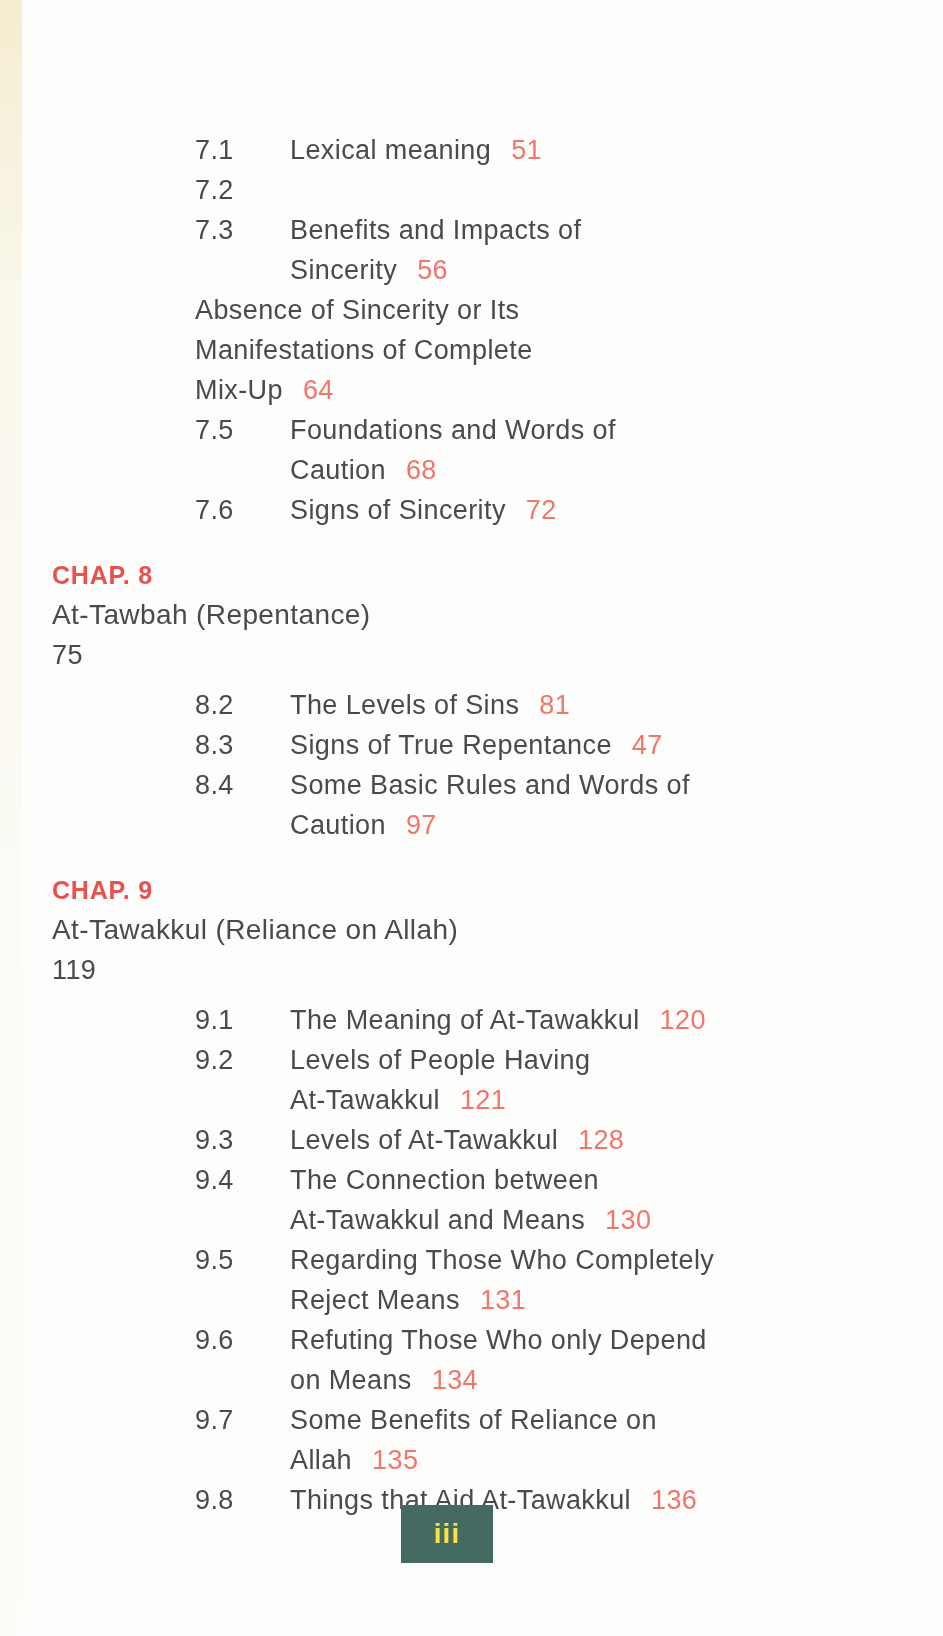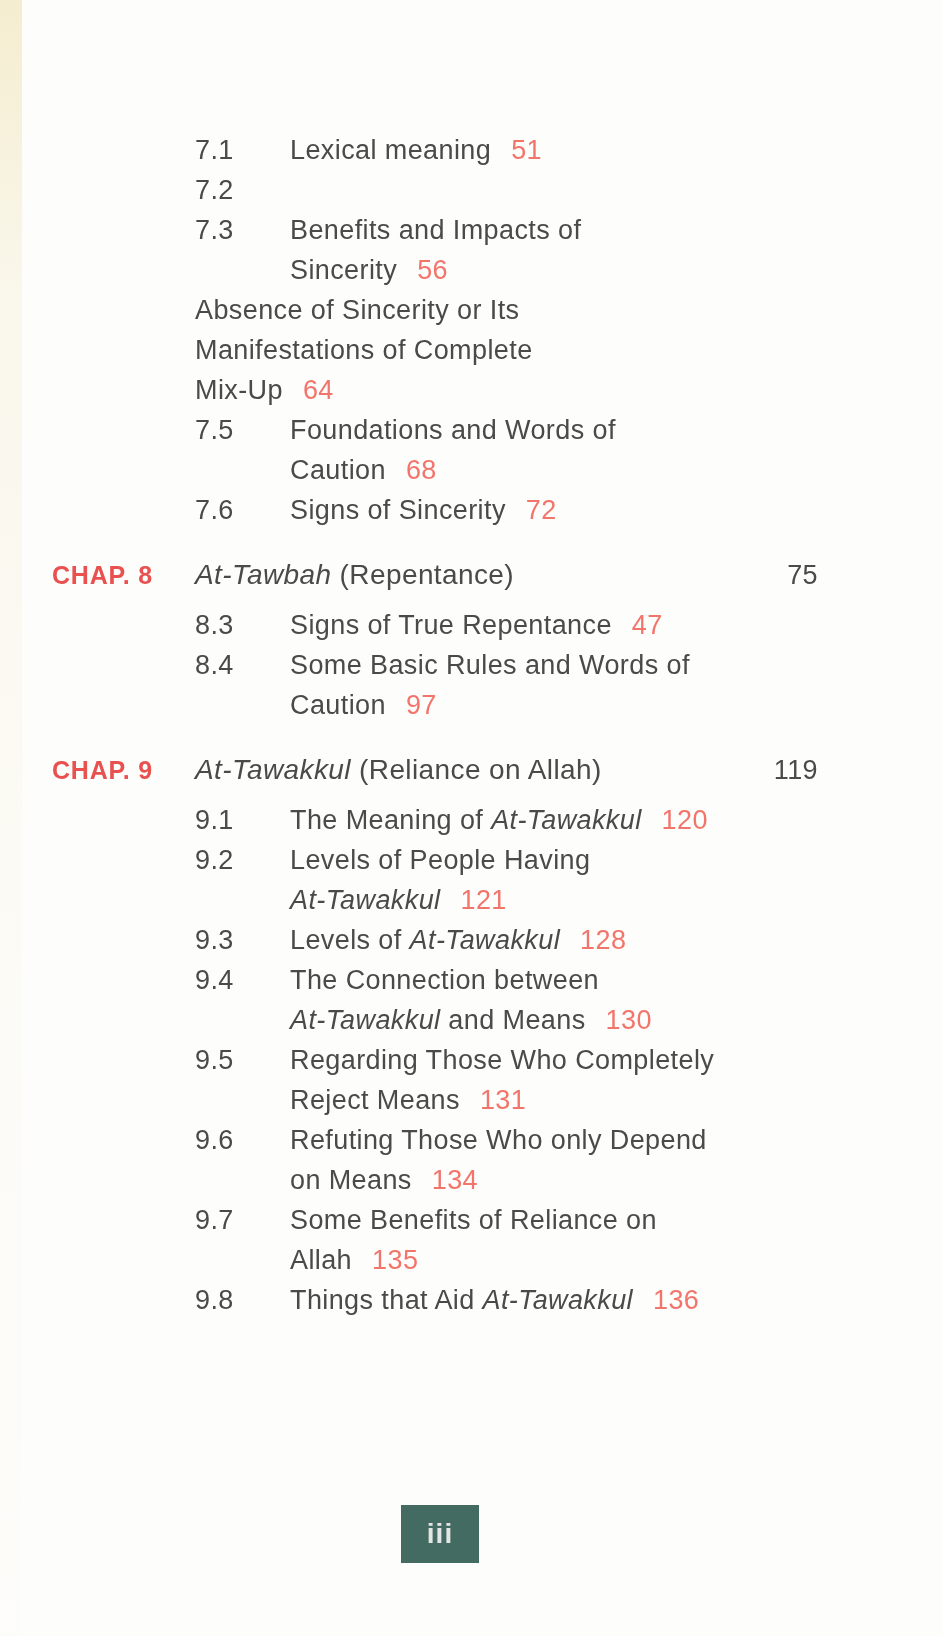--- a/index.html
+++ b/index.html
@@ -36,37 +36,38 @@
   .pagenum {
     color:var(--page-number-red, #f2756c);
     margin-left:20px;
   }
   .chapter-row {
     display:flex;
     align-items:baseline;
     margin-top:25px;
     margin-bottom:10px;
     line-height:40px;
+    flex-direction:column;
   }
   .chap-label {
     width:143px; flex:none;
     color:var(--accent-red, #e8514f);
     font-weight:bold;
     font-size:25px;
     letter-spacing:0.8px;
   }
   .chap-title { flex:1; font-size:28px; }
   .chap-page { font-size:27px; color:var(--body-text, #4a4a4a); }
-  .it { font-style:italic; }
+  .it { }
   .footer-badge {
     position:absolute;
     left:401px; top:1505px;
-    width:78px; height:58px;
+    width:92px; height:58px;
     background:var(--footer-bg, #436b61);
-    color:#e5e5e5;
+    color:#fde047;
     display:flex; align-items:center; justify-content:center;
     font-size:28px; font-weight:bold;
     letter-spacing:1px;
   }
 </style>
 </head>
 <body>
 
 <div class="page">
   <div class="edge-tint"></div>
@@ -109,20 +110,26 @@
           </span>
         </div>
       </div>
       <div class="chapter-row">
         <span class="chap-label">CHAP. 8</span>
         <span class="chap-title"><span class="it">At-Tawbah</span><span> (Repentance)</span></span>
         <span class="chap-page">75</span>
       </div>
       <div class="section-list">
         <div class="section-row">
+          <span class="sec-num">8.2</span>
+          <span class="sec-title">
+            <div class="title-line"><span>The Levels of Sins</span><span class="pagenum">81</span></div>
+          </span>
+        </div>
+        <div class="section-row">
           <span class="sec-num">8.3</span>
           <span class="sec-title">
             <div class="title-line"><span>Signs of True Repentance</span><span class="pagenum">47</span></div>
           </span>
         </div>
         <div class="section-row">
           <span class="sec-num">8.4</span>
           <span class="sec-title">
             <div class="title-line"><span>Some Basic Rules and Words of</span></div>
             <div class="title-line"><span>Caution</span><span class="pagenum">97</span></div>

